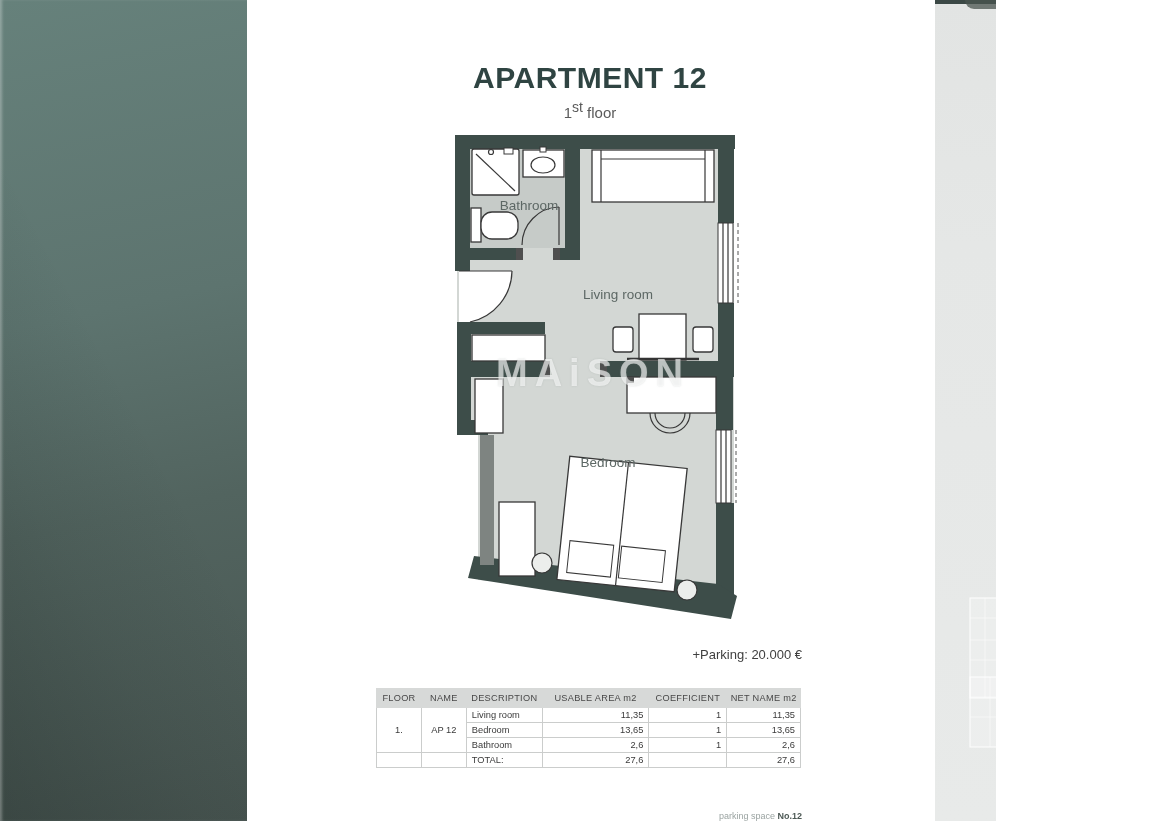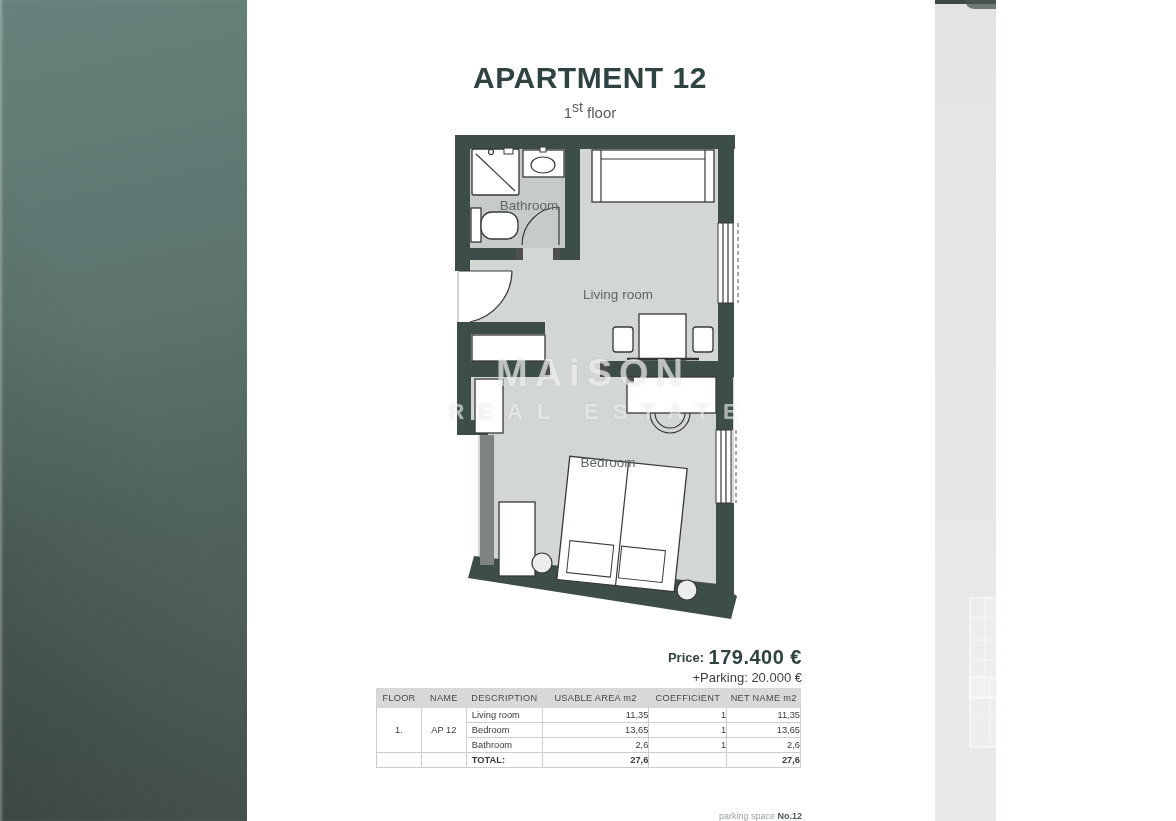--- a/index.html
+++ b/index.html
@@ -58,22 +58,22 @@
   .price-parking{font-size:13px;color:#3f3f3f;margin-top:1px;}
 
   
   .area-table{position:absolute;left:376px;top:688px;width:425px;border-collapse:collapse;
     font-size:9.3px;color:#3a3a3a;}
   .area-table th{background:#d7d9d8;color:#484848;font-weight:normal;letter-spacing:.3px;
     height:19px;font-size:9.2px;border:1px solid #d7d9d8;}
   .area-table td{border:1px solid #cbcdcc;height:15px;background:#fff;}
   .area-table td.c{text-align:center;}
   .area-table td.l{text-align:left;padding-left:5px;}
-  .area-table td.r{text-align:right;}
-  .area-table td.b{font-weight:bold;}
+  .area-table td.r{text-align:right;padding-right:5px;}
+  .area-table td.b{font-weight:normal;}
 
   
   .parking-note{position:absolute;left:600px;top:774px;width:202px;text-align:right;font-size:9px;
     color:#9ba4a2;margin-top:37px;}
   .parking-note b{color:#4d5955;}
 
   
   .wline{stroke:rgba(255,255,255,0.85);stroke-width:1.3;fill:none;}
   .wfill{stroke:rgba(255,255,255,0.8);stroke-width:1.2;fill:rgba(255,255,255,0.22);}
   .wfaint{stroke:rgba(255,255,255,0.5);stroke-width:1;fill:none;}
@@ -260,28 +260,23 @@
     <circle cx="542" cy="563" r="10" fill="#eceeec" stroke="#383838" stroke-width="1.2"></circle>
     <circle cx="687" cy="590" r="10" fill="#eceeec" stroke="#383838" stroke-width="1.2"></circle>
 
     <text class="room-label" x="529" y="210" text-anchor="middle">Bathroom</text>
     <text class="room-label" x="618" y="299" text-anchor="middle">Living room</text>
     <text class="room-label" x="608" y="467" text-anchor="middle">Bedroom</text>
   </svg>
 
   <div class="watermark">
     <div class="wm1"><span>MA</span><span>i</span><span>SON</span></div>
-    <div class="wm2">REAL ESTATE</div>
   </div>
 
   <div class="price-block">
-    <div class="price-line1">
-      <span class="price-label">Price:</span>
-      <span class="price-value">179.400 €</span>
-    </div>
     <div class="price-parking">+Parking: 20.000 €</div>
   </div>
 
   <table class="area-table">
     <colgroup>
       <col style="width:45px">
         <col style="width:45px">
         <col style="width:76px">
       <col style="width:107px">
         <col style="width:78px">

